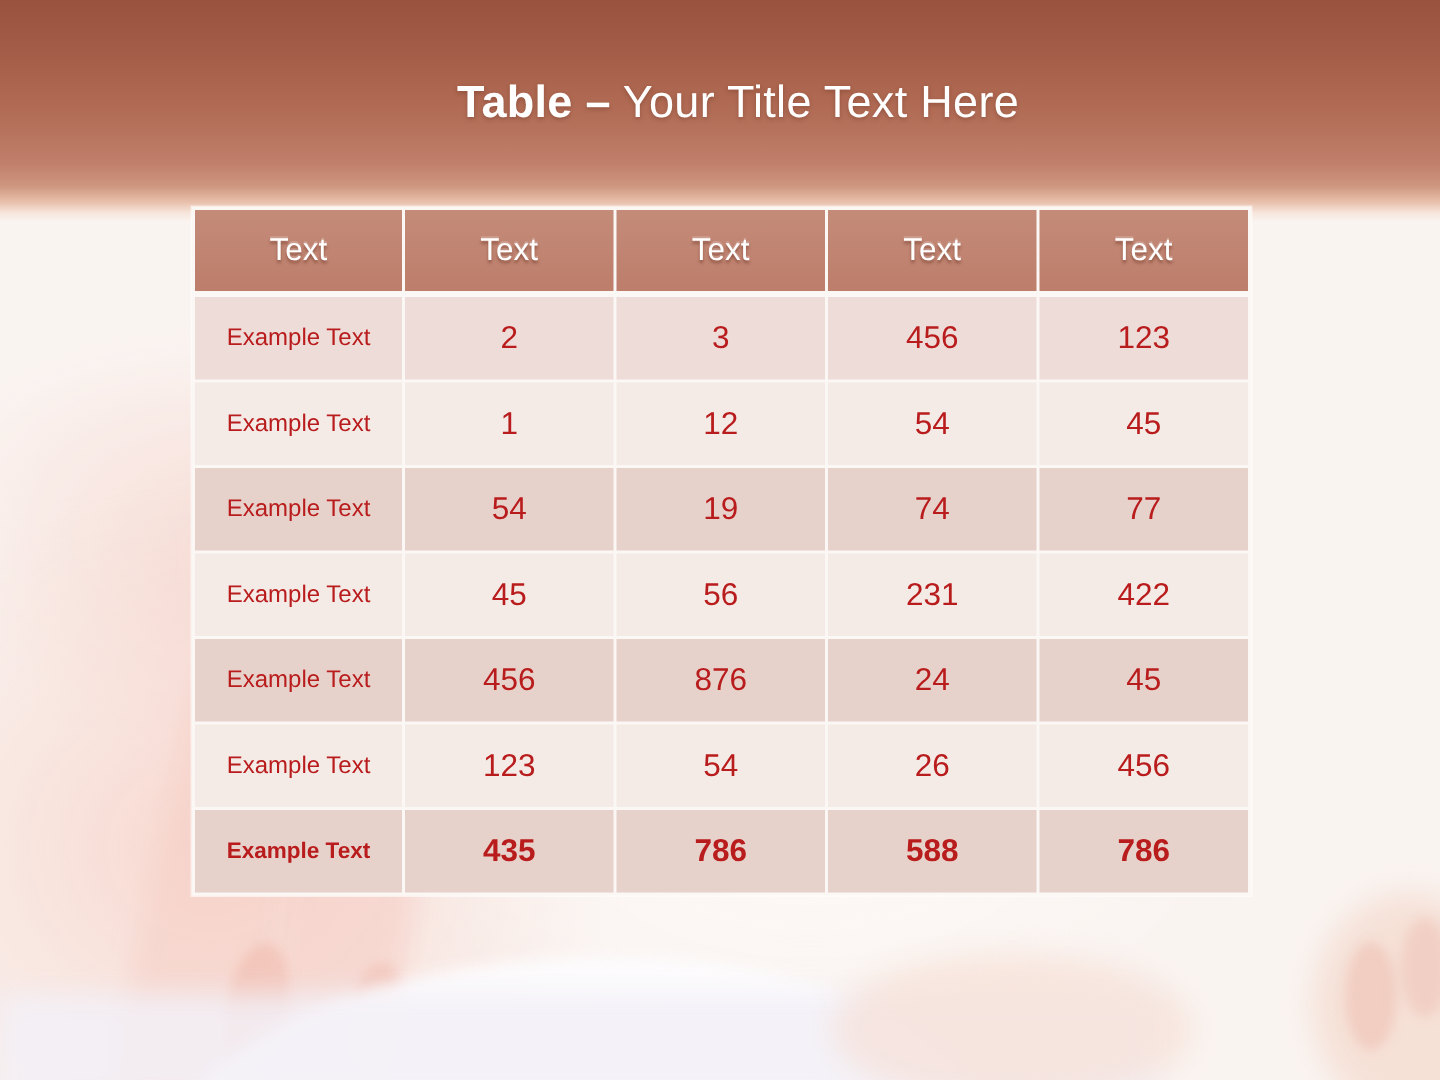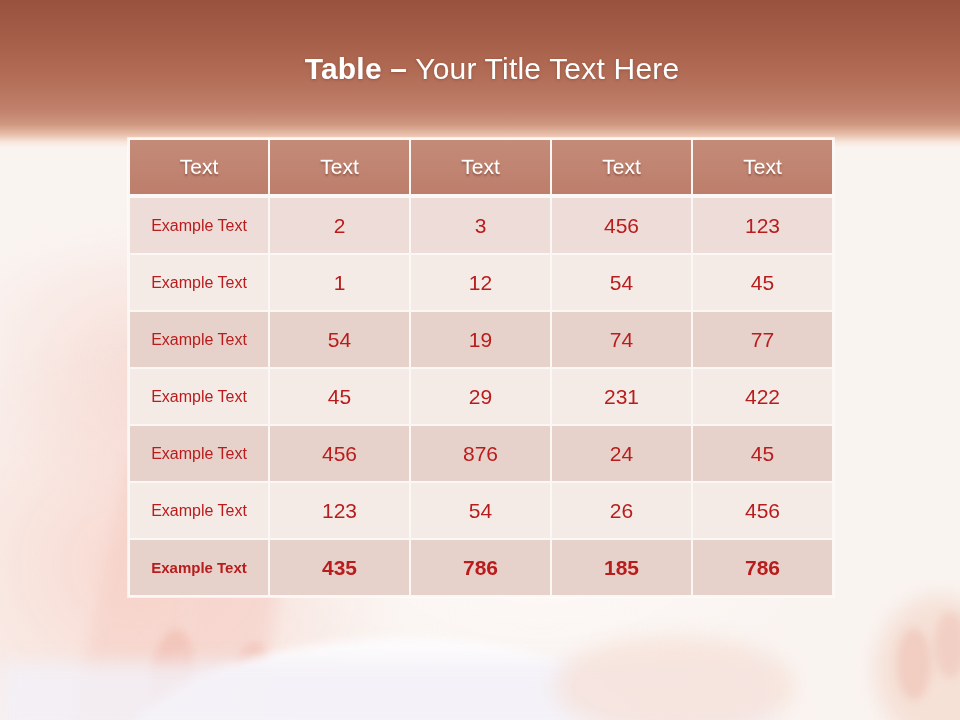--- a/index.html
+++ b/index.html
@@ -140,21 +140,21 @@
       <tr class="dark">
         <td class="label">Example Text</td>
         <td class="num">54</td>
         <td class="num">19</td>
         <td class="num">74</td>
         <td class="num">77</td>
       </tr>
       <tr class="light">
         <td class="label">Example Text</td>
         <td class="num">45</td>
-        <td class="num">29</td>
+        <td class="num">56</td>
         <td class="num">231</td>
         <td class="num">422</td>
       </tr>
       <tr class="dark">
         <td class="label">Example Text</td>
         <td class="num">456</td>
         <td class="num">876</td>
         <td class="num">24</td>
         <td class="num">45</td>
       </tr>
@@ -162,17 +162,17 @@
         <td class="label">Example Text</td>
         <td class="num">123</td>
         <td class="num">54</td>
         <td class="num">26</td>
         <td class="num">456</td>
       </tr>
       <tr class="dark total">
         <td class="label">Example Text</td>
         <td class="num">435</td>
         <td class="num">786</td>
-        <td class="num">185</td>
+        <td class="num">588</td>
         <td class="num">786</td>
       </tr>
     </tbody>
 </table>
 
 </body></html>

